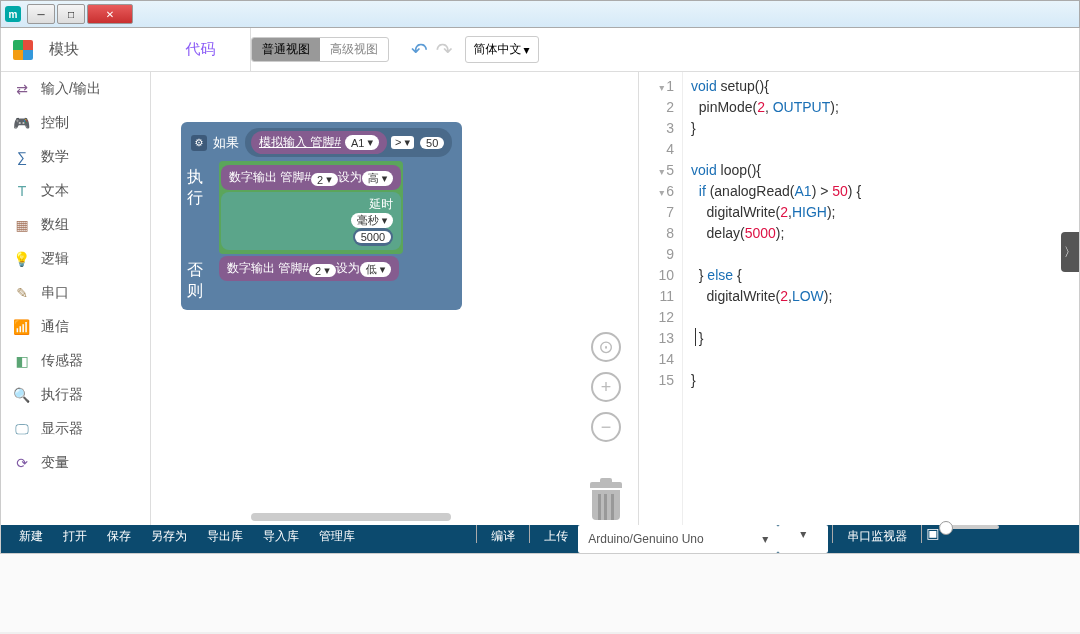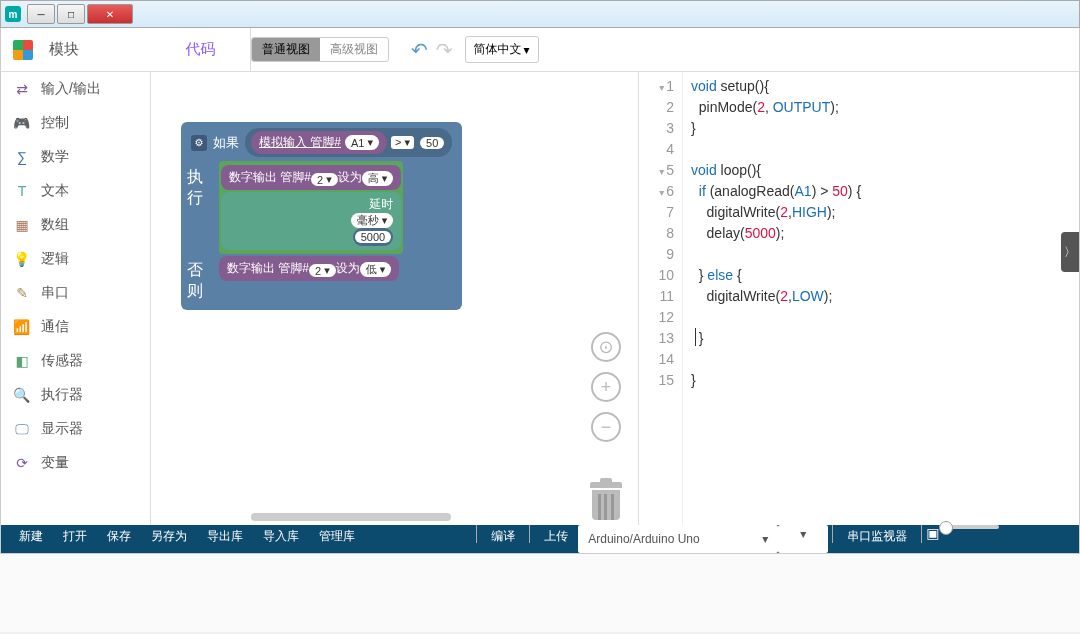--- a/index.html
+++ b/index.html
@@ -275,21 +275,21 @@
     <span class="f-btn">另存为</span>
     <span class="f-btn">导出库</span>
     <span class="f-btn">导入库</span>
     <span class="f-btn">管理库</span>
     <span style="flex:0.6"></span>
     <span class="f-sep"></span>
     <span class="f-btn">编译</span>
     <span class="f-sep"></span>
     <span class="f-btn">上传</span>
     <span class="board-sel">
-        <span>Arduino/Arduino Uno</span>
+        <span>Arduino/Genuino Uno</span>
         <span>▾</span>
       </span>
     <span class="port-sel">▾</span>
     <span class="f-sep"></span>
     <span class="f-btn">串口监视器</span>
     <span class="f-sep"></span>
     <span class="chip-icon">▣</span>
     <div class="slider"></div>
   </div>
 </div>

